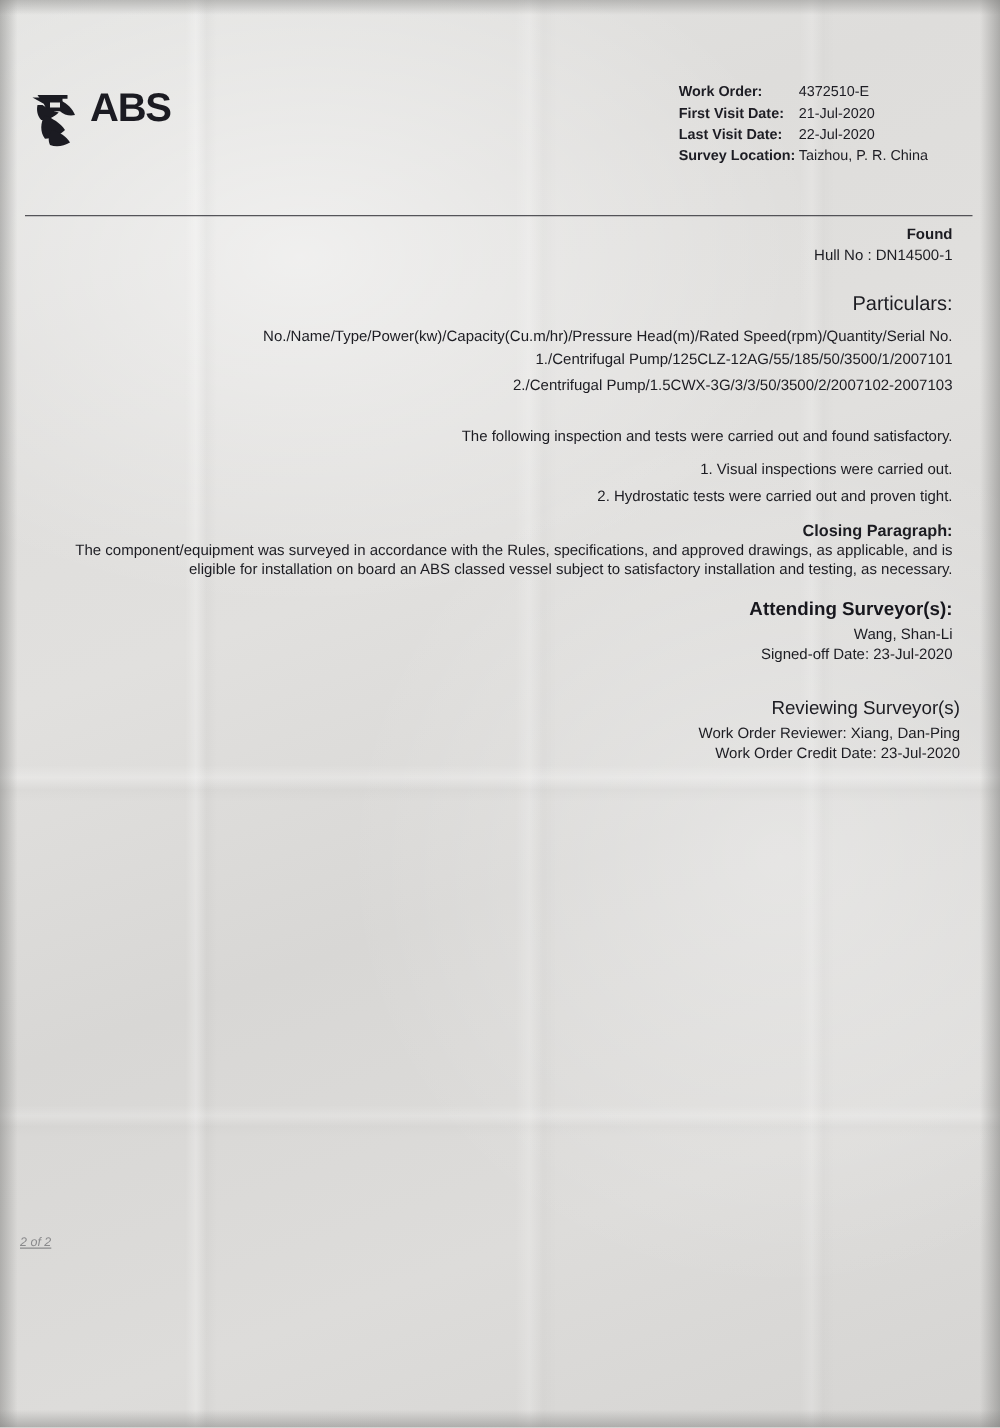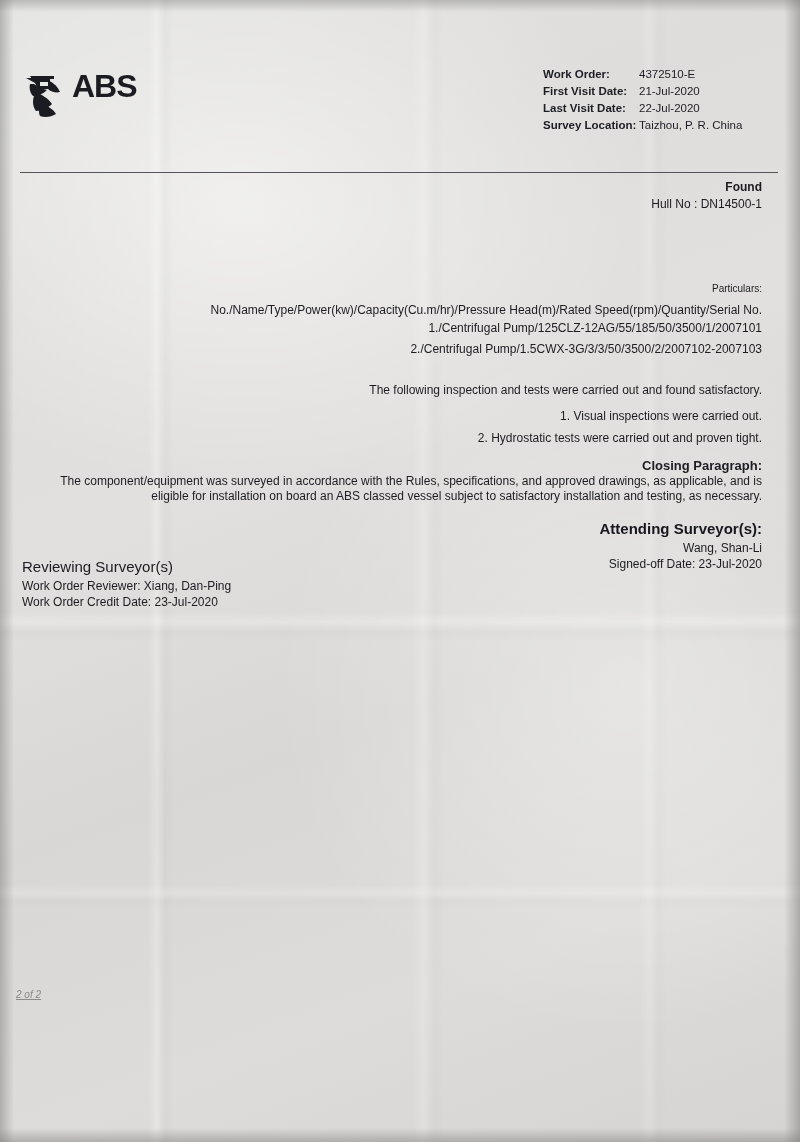--- a/index.html
+++ b/index.html
@@ -149,21 +149,21 @@
     line-height: 15px;
   }
   .hull {
     font-size: 12px;
     line-height: 16px;
     margin-top: 1px;
   }
   .sec-gap-lg { height: 23px; }
   .sec-gap-md { height: 14px; }
   .sec-gap-sm { height: 8px; }
-  .particulars-title { font-size: 10px; margin-top: 48px; }
+  .particulars-title { font-size: 16px; }
   .row { font-size: 12px; line-height: 21px; }
   .intro { font-size: 12px; }
   .numline { font-size: 12px; line-height: 22px; }
   .closing-h {
     font-weight: bold;
     font-size: 13px;
     line-height: 17px;
   }
   .closing-p {
     font-size: 12px;
@@ -174,20 +174,21 @@
     font-size: 15px;
     line-height: 22px;
     color: #17171d;
   }
   .attending-l { font-size: 12px; line-height: 16px; }
   .review {
     position: absolute;
     left: 22px;
     top: 556px;
     width: 746px;
+    text-align: right;
     color: #1c1c22;
   }
   .review-h {
     font-size: 15px;
     line-height: 22px;
   }
   .review-l {
     font-size: 12px;
     line-height: 16px;
   }

